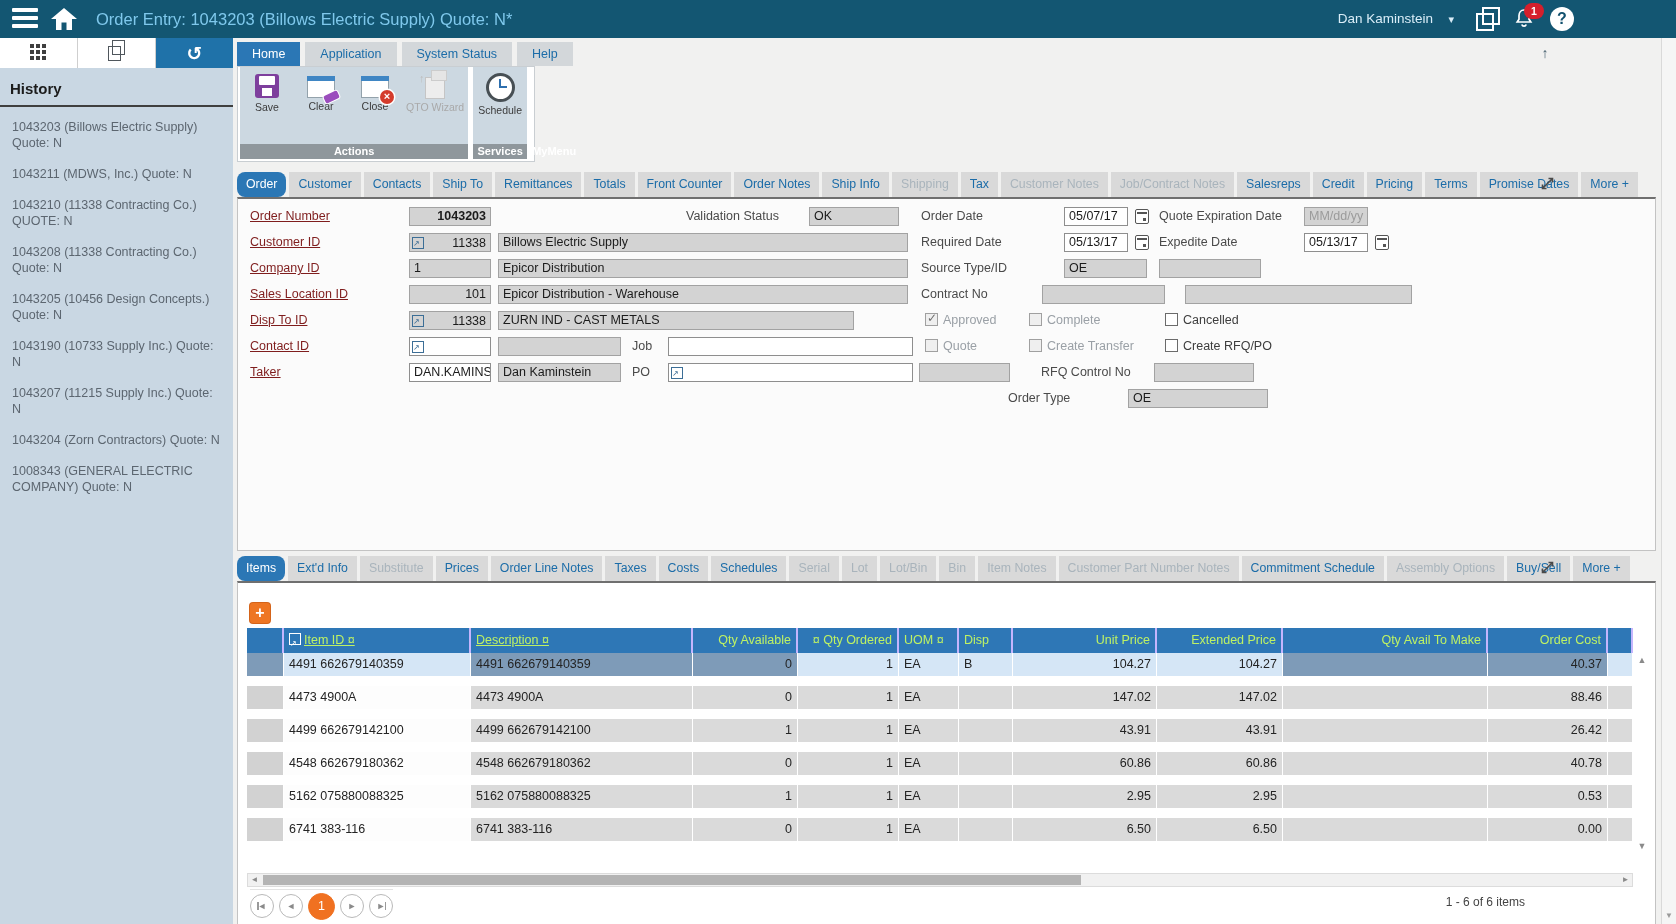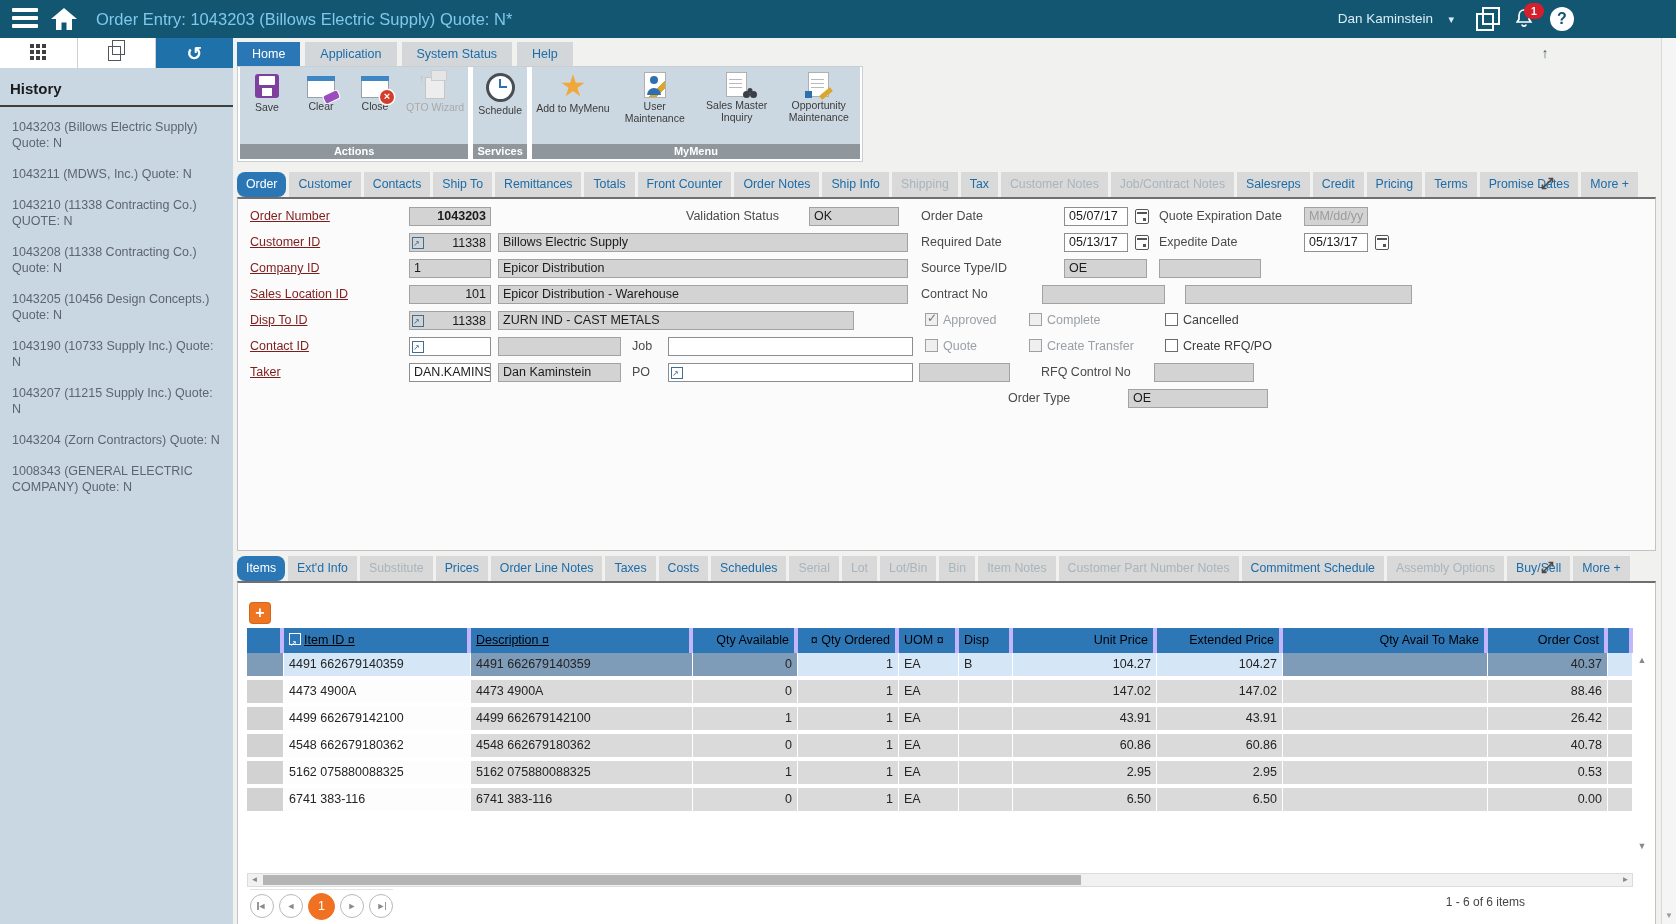--- a/index.html
+++ b/index.html
@@ -99,26 +99,26 @@
   .cal::after{content:"";position:absolute;right:2px;bottom:2px;width:3px;height:3px;background:#555;}
   .cb{position:absolute;width:13px;height:13px;border:1px solid #6b6b6b;background:#fff;box-sizing:border-box;}
   .cb.dis{background:#efefef;border-color:#a0a0a0;}
   .cb.chk::after{content:"\2713";position:absolute;left:1px;top:-3px;font-size:12px;color:#6f6f6f;}
   .cblbl{position:absolute;font-size:12.5px;color:#3d3d3d;white-space:nowrap;}
   .cblbl.dis{color:#9aa0a6;}
 
   
   #add-line-btn{position:absolute;left:12px;top:20px;width:20px;height:20px;background:#ee7623;border-radius:3px;color:#fff;font-size:16px;font-weight:bold;line-height:19px;text-align:center;cursor:pointer;box-shadow:0 0 0 1px #d4641a;}
   #grid-header{position:absolute;left:9px;top:45px;display:flex;height:25px;}
-  .gh{background:#2e77b6;color:#000000;font-size:12.5px;line-height:25px;padding:0 5px;box-sizing:border-box;border-right:4px solid #c4b5fd;white-space:nowrap;overflow:hidden;cursor:pointer;}
+  .gh{background:#2e77b6;color:#bef264;font-size:12.5px;line-height:25px;padding:0 5px;box-sizing:border-box;border-right:2px solid #c4b5fd;white-space:nowrap;overflow:hidden;cursor:pointer;}
   .gh .hlnk{display:inline-block;width:10px;height:10px;border:1px solid #fff;position:relative;margin-right:3px;vertical-align:-1px;}
   .gh .hlnk::before{content:"\2197";position:absolute;left:0;top:-3px;font-size:8px;color:#fff;}
   .gh .hu{text-decoration:underline;}
   #grid-rows{position:absolute;left:9px;top:70px;}
-  .grow{display:flex;height:23px;margin-bottom:4px;cursor:pointer;}
+  .grow{display:flex;height:23px;margin-bottom:10px;cursor:pointer;}
   .gc{font-size:12.5px;line-height:23px;padding:0 5px;box-sizing:border-box;border-right:1px solid #fff;white-space:nowrap;overflow:hidden;color:#242424;}
   .gc.norm-sel{background:#d2d2d2;}
   .gc.norm-light{background:#fdfdfd;}
   .gc.norm-dark{background:#dadada;}
   .gc.sel-light{background:#d5e6f6;}
   .gc.sel-dark{background:#7e9bb8;}
   .vsb-arrow{position:absolute;font-size:9px;color:#8a8a8a;width:14px;text-align:center;cursor:pointer;}
   #hscroll{position:absolute;left:9px;top:290px;width:1386px;height:14px;background:#f1f1f1;border:1px solid #dcdcdc;box-sizing:border-box;}
   #hscroll .arr{position:absolute;top:0;width:13px;height:12px;font-size:8px;line-height:12px;text-align:center;color:#8a8a8a;cursor:pointer;}
   #hthumb{position:absolute;left:15px;top:1px;width:818px;height:10px;background:#b4b4b4;cursor:grab;}
@@ -221,38 +221,20 @@
       <div class="rgroup">
         <div class="rbtns">
           <div class="rbtn">
             <span class="ico ico-schedule" style="display: block;"></span>
             <div class="rbl">Schedule</div>
           </div>
         </div>
         <div class="rglabel">Services</div>
       </div>
       <div class="rgroup">
-        <div class="rbtns">
-          <div class="rbtn">
-            <span class="ico ico-add-to-mymenu" style="display: block;"></span>
-            <div class="rbl">Add to MyMenu</div>
-          </div>
-          <div class="rbtn">
-            <span class="ico ico-user-maintenance" style="display: block;"></span>
-            <div class="rbl">User Maintenance</div>
-          </div>
-          <div class="rbtn">
-            <span class="ico ico-sales-master-inquiry" style="display: block;"></span>
-            <div class="rbl">Sales Master Inquiry</div>
-          </div>
-          <div class="rbtn">
-            <span class="ico ico-opportunity-maintenance" style="display: block;"></span>
-            <div class="rbl">Opportunity Maintenance</div>
-          </div>
-        </div>
         <div class="rglabel">MyMenu</div>
       </div>
     </div>
   <div id="ribbon-collapse">↑</div>
 
   <div class="tabstrip" id="order-tabs" style="left:237px;top:172px;">
       <div class="tab active">Order</div>
       <div class="tab">Customer</div>
       <div class="tab">Contacts</div>
       <div class="tab">Ship To</div>

